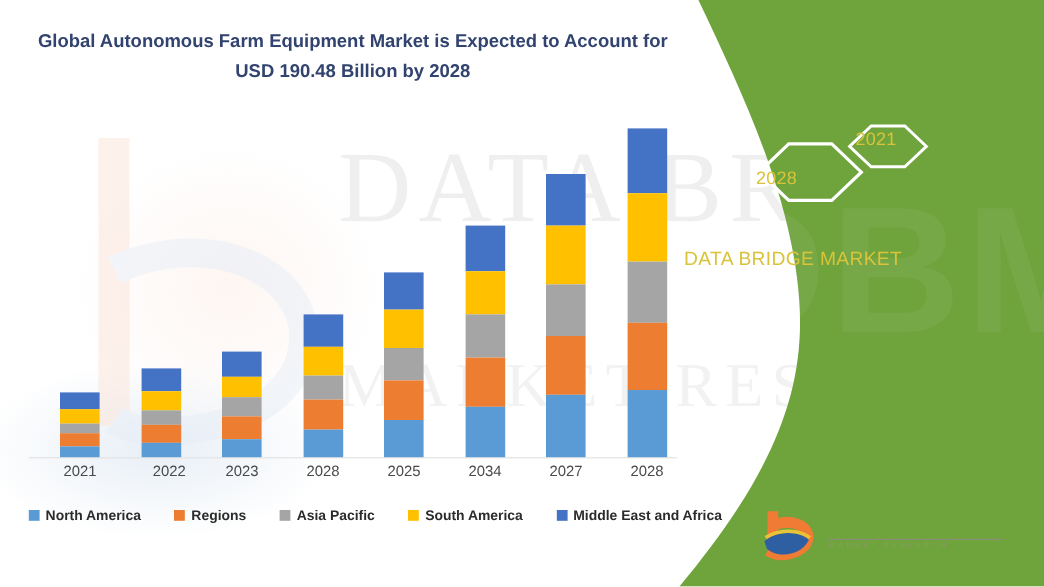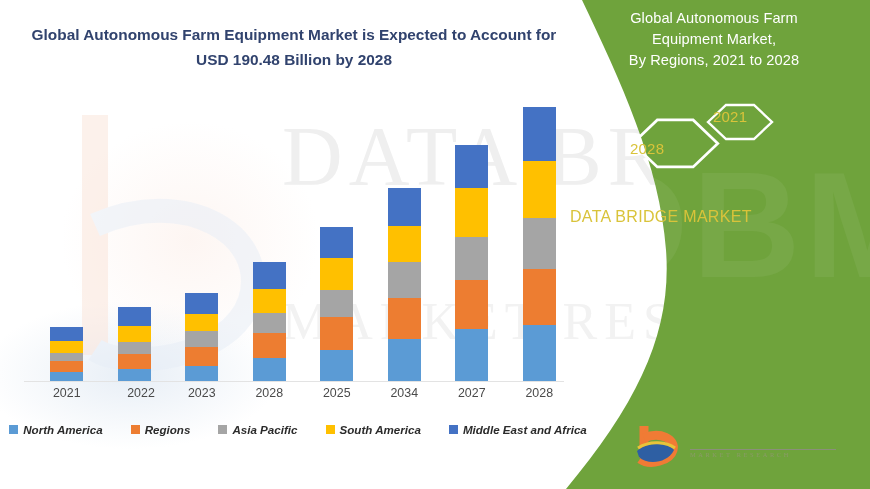--- a/index.html
+++ b/index.html
@@ -95,22 +95,22 @@
   .seg{width:100%;}
   .xlabels{position:absolute;left:24px;top:386px;width:540px;height:20px;}
   .xlab{
     position:absolute;top:0;width:60px;text-align:center;
     font-size:12.4px;color:#4a4a4a;font-weight:400;
   }
 
   
   .legend{
     position:absolute;left:24px;top:418px;width:548px;height:22px;
-    display:flex;align-items:center;justify-content:center;gap:28px;
-    font-size:11.6px;color:#2b2b2b;font-weight:700;font-style:italic;
+    display:flex;align-items:center;justify-content:space-between;gap:28px;
+    font-size:11.6px;color:#2b2b2b;font-weight:700;
   }
   .lg{display:flex;align-items:center;gap:5px;white-space:nowrap;}
   .sw{width:9px;height:9px;display:inline-block;}
 
   
   .blob{
     position:absolute;left:-20px;top:300px;width:300px;height:150px;
     background:radial-gradient(ellipse at 50% 50%, rgba(224,233,243,.75) 0%, rgba(255,255,255,0) 70%);
     pointer-events:none;
   }
@@ -141,25 +141,20 @@
   <div class="green-panel">
     <svg viewBox="0 0 870 489" width="870" height="489" aria-hidden="true">
       <path id="greenShape" d="M582,0 L870,0 L870,489 L566,489 C 640,400 672,330 666,250 C 660,165 620,80 582,0 Z" fill="#6FA33C"></path>
     </svg>
   </div>
 
   <div class="green-content">
 
     <div class="gp-watermark">DBMR</div>
 
-    <div class="gp-title">
-      <span>Global Autonomous Farm</span>
-      <span>Equipment Market,</span>
-      <span>By Regions, 2021 to 2028</span>
-    </div>
 
     <div class="hexwrap">
       <svg width="230" height="92" viewBox="0 0 230 92" aria-hidden="true">
 
         <polygon points="22,37 44,16 76,16 98,37 76,58 44,58" transform="translate(0,6) scale(1.12)" fill="none" stroke="#ffffff" stroke-width="2.4"></polygon>
 
         <polygon points="100,26 118,9 146,9 164,26 146,43 118,43" fill="none" stroke="#ffffff" stroke-width="2.4"></polygon>
       </svg>
       <div class="hex-label h2028">2028</div>
       <div class="hex-label h2021">2021</div>

